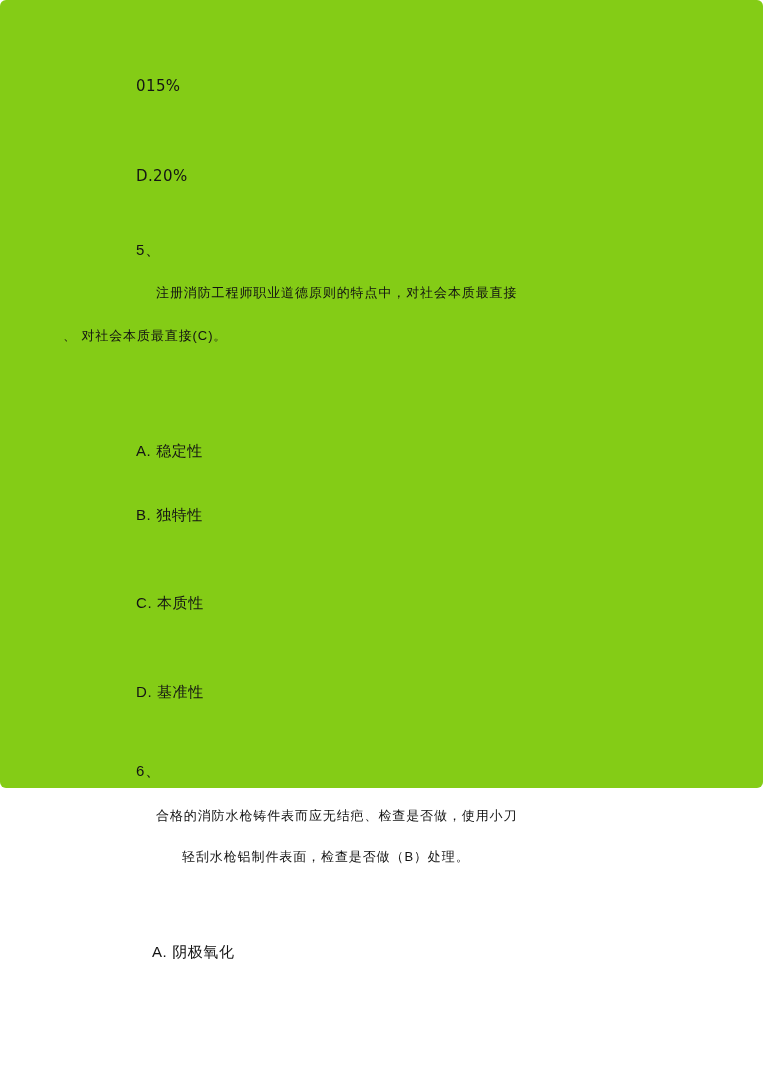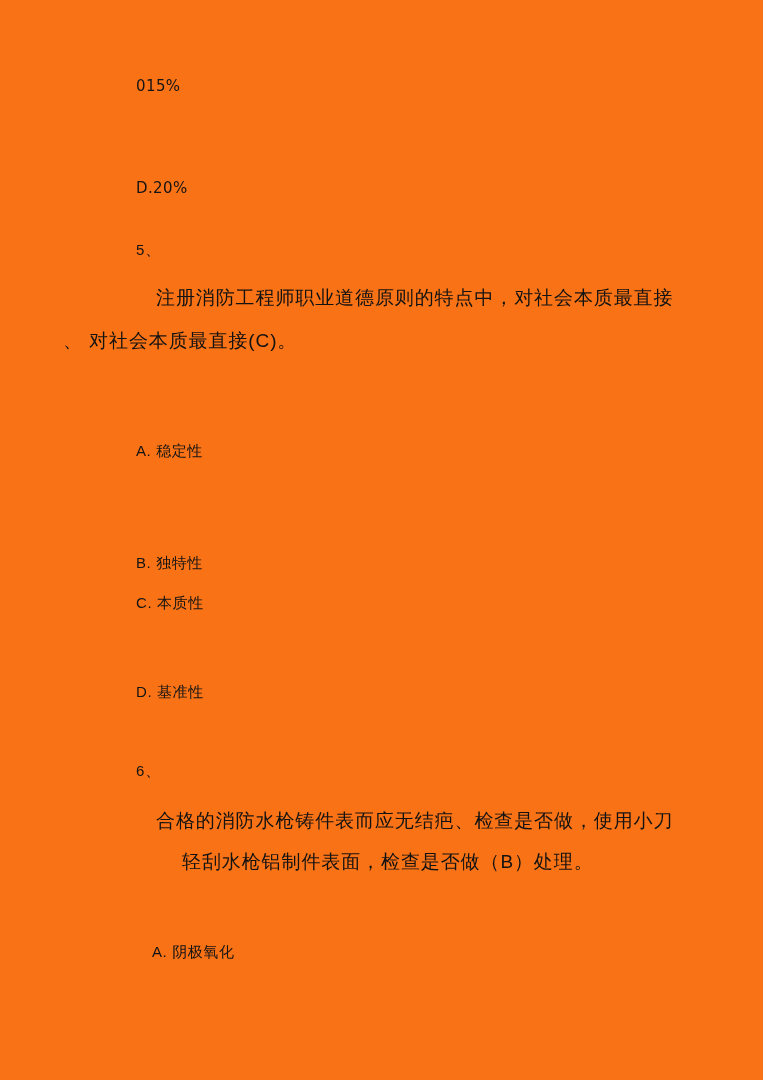--- a/index.html
+++ b/index.html
@@ -11,24 +11,25 @@
     width: 763px;
     height: 1080px;
     font-family: "Liberation Sans", "DejaVu Sans", sans-serif;
     color: #1a1a1a;
     position: relative;
     overflow: hidden;
   }
   .page {
     position: relative;
     width: 763px;
-    height: 1080px;
-    background: #f97316;
+    height: 788px;
+    background: #84cc16;
     box-sizing: border-box;
     padding: 0;
+    border-radius: 6px;
   }
   .content {
     position: absolute;
     left: 0;
     top: 0;
     width: 763px;
   }
   
   .blk {
     position: absolute;
@@ -41,49 +42,49 @@
   .opt {
     font-size: 15px;
     letter-spacing: 0.6px;
   }
   .qnum {
     font-size: 15px;
     letter-spacing: 0.8px;
   }
   .para {
     position: absolute;
-    font-size: 19px;
+    font-size: 13px;
     line-height: 1.55;
     letter-spacing: 0.9px;
     color: #121212;
     white-space: pre;
   }
   .latin {
     font-family: "DejaVu Sans", "Liberation Sans", sans-serif;
   }
 </style>
 </head>
 <body>
 
 <div class="page">
   <div class="content">
 
     <div class="blk latin" style="left:136px; top:75px;">015%</div>
 
-    <div class="blk latin" style="left:136px; top:177px;">D.20%</div>
+    <div class="blk latin" style="left:136px; top:165px;">D.20%</div>
 
     <div class="blk qnum" style="left:136px; top:239px;">5、</div>
 
     <div class="para" style="left:156px; top:283px;">注册消防工程师职业道德原则的特点中，对社会本质最直接</div>
 
     <div class="para" style="left:63px; top:326px;">、 对社会本质最直接(C)。</div>
 
     <div class="blk opt" style="left:136px; top:440px;">A. 稳定性</div>
 
-    <div class="blk opt" style="left:136px; top:504px;margin-top:48px;">B. 独特性</div>
+    <div class="blk opt" style="left:136px; top:504px;">B. 独特性</div>
 
     <div class="blk opt" style="left:136px; top:592px;">C. 本质性</div>
 
     <div class="blk opt" style="left:136px; top:681px;text-align:center;">D. 基准性</div>
 
     <div class="blk qnum" style="left:136px; top:760px;">6、</div>
 
     <div class="para" style="left:156px; top:806px;">合格的消防水枪铸件表而应无结疤、检查是否做，使用小刀</div>
 
     <div class="para" style="left:136px; top:847px;margin-left:46px;">轻刮水枪铝制件表面，检查是否做（B）处理。</div>

